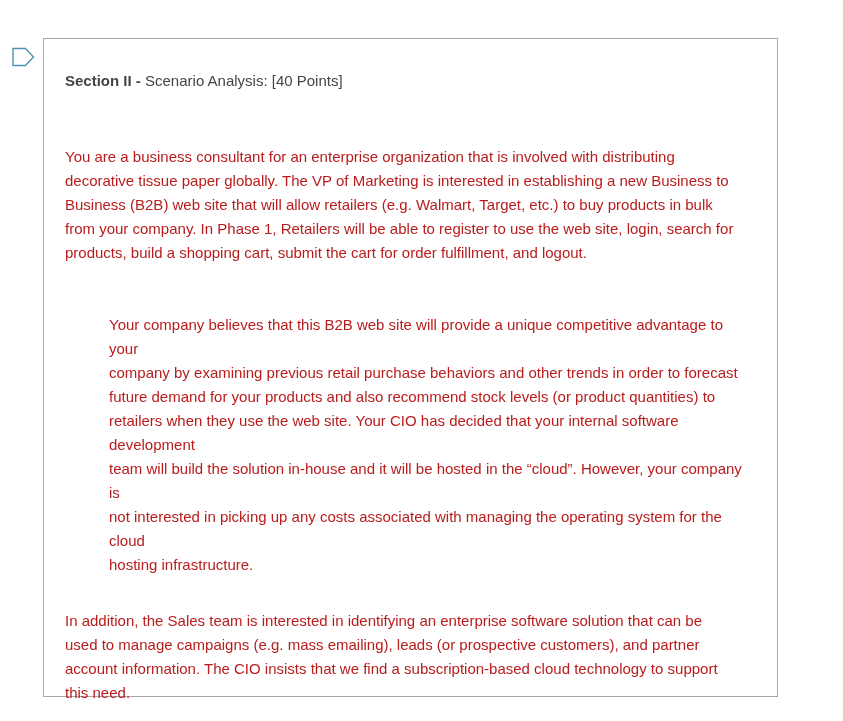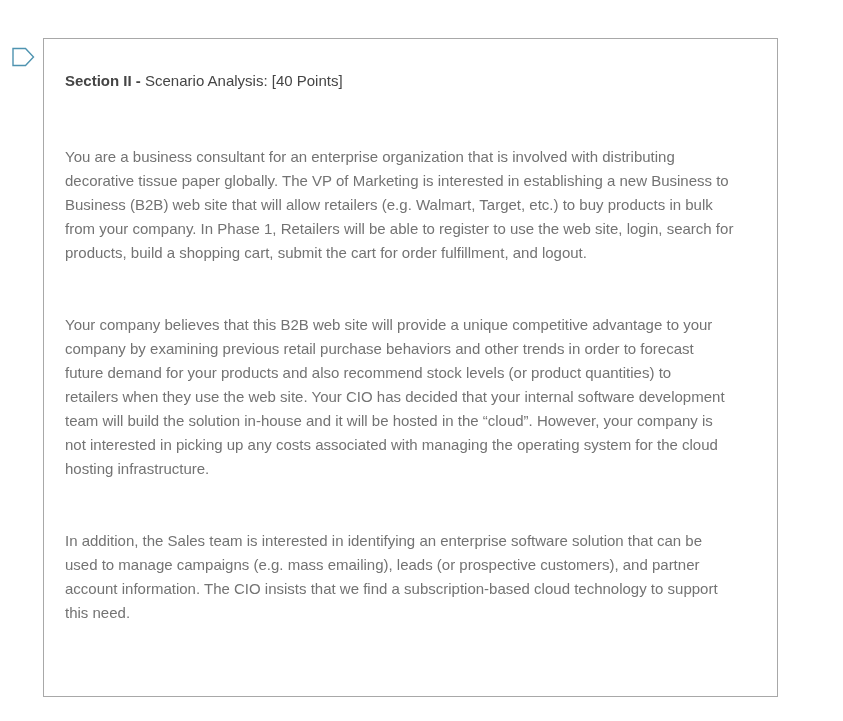--- a/index.html
+++ b/index.html
@@ -50,25 +50,25 @@
   .question-header .hdr-bold {
     font-weight: bold;
   }
   .instruction-line {
     margin-top: 14px;
     font-style: italic;
     color: #4d4d4d;
   }
   .para {
     white-space: pre-line;
-    color: #737373;
+    color: #b91c1c;
   }
   .para-1 { margin-top: 52px; }
-  .para-2 { margin-top: 48px; }
-  .para-3 { margin-top: 48px; }
+  .para-2 { margin-top: 48px; margin-left: 44px; }
+  .para-3 { margin-top: 32px; }
 </style>
 </head>
 <body>
 
 <div class="page">
 
   <button class="marker-icon" title="">
     <svg width="23" height="20" viewBox="0 0 23 20" xmlns="http://www.w3.org/2000/svg">
       <polygon points="1,1.5 13.5,1.5 21.5,10 13.5,18.5 1,18.5" fill="none" stroke="#4e93b0" stroke-width="1.4" stroke-linejoin="miter"></polygon>
     </svg>

